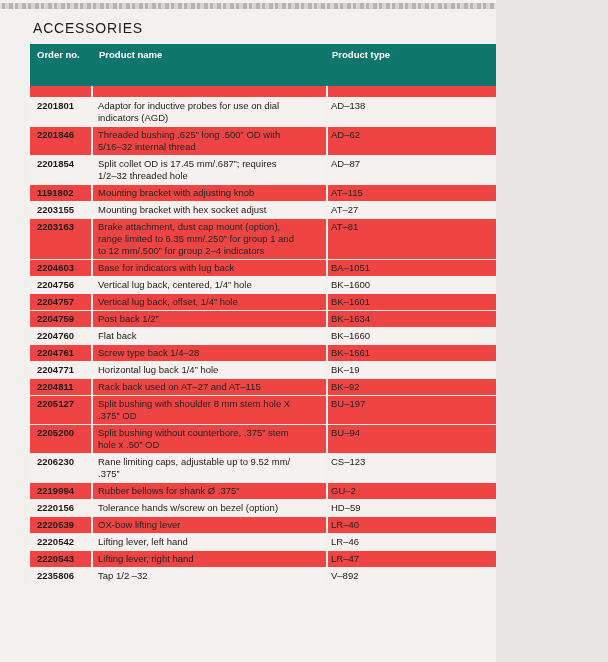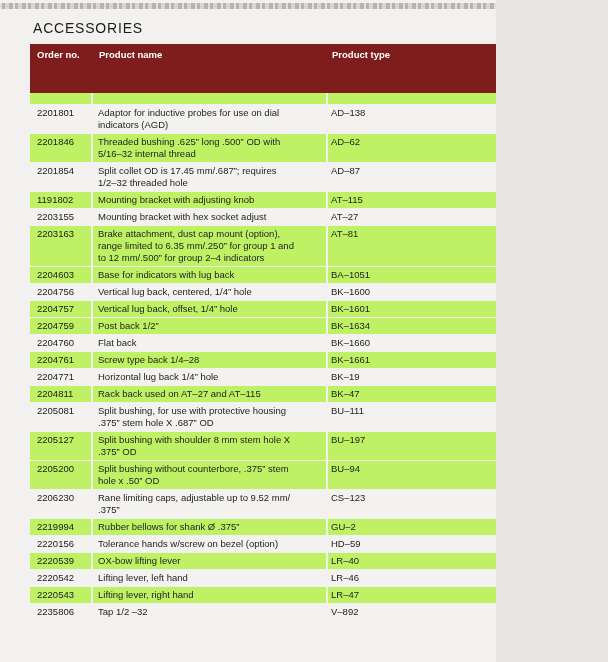--- a/index.html
+++ b/index.html
@@ -34,49 +34,49 @@
     color: #1b1b1b;
   }
   table.acc-table {
     position: absolute;
     top: 44px; left: 30px;
     width: 578px;
     border-collapse: collapse;
     table-layout: fixed;
   }
   thead th {
-    background: #7f1d1d;
+    background: #0f766e;
     color: #ffffff;
     font-size: 9.5px;
     line-height: 11px;
     font-weight: bold;
     text-align: left;
     vertical-align: top;
     height: 40px;
     box-sizing: border-box;
-    padding: 5px 2px 11px 7px;
+    padding: 5px 2px 4px 7px;
   }
   thead th.h-type { padding-left: 5px; }
   thead th.h-group { padding-left: 7px; white-space: pre-line; margin-left: 40px; }
   tbody td {
     font-size: 9.5px;
     line-height: 12px;
     vertical-align: top;
     box-sizing: border-box;
     padding: 2px 4px 2px 5px;
     border-bottom: 1px solid #f2f1ef;
     color: #232323;
   }
   tbody td + td { border-left: 2px solid #f2f1ef; }
-  tbody td.col-order { font-weight: normal; padding-left: 7px; color: #1a1a1a; margin-top: 18px; }
+  tbody td.col-order { font-weight: bold; padding-left: 7px; color: #1a1a1a; margin-top: 18px; }
   tbody td.col-name  { white-space: pre-line; }
   tbody td.col-type  { padding-left: 3px; }
   tbody td.col-group { padding-left: 5px; }
   tr.plain { background: #f3f2f0; }
-  tr.shade { background: #bef264; }
+  tr.shade { background: #ef4444; }
   tr.spacer td { height: 11px; padding: 0; }
 </style>
 </head>
 <body>
 
 <div class="page">
   <div class="top-band"></div>
   <h1 class="title">ACCESSORIES</h1>
 
   <table class="acc-table">
@@ -182,29 +182,22 @@
         </tr>
         <tr class="row plain">
           <td class="col-order">2204771</td>
           <td class="col-name">Horizontal lug back 1/4” hole</td>
           <td class="col-type">BK–19</td>
           <td class="col-group">1</td>
         </tr>
         <tr class="row shade">
           <td class="col-order">2204811</td>
           <td class="col-name">Rack back used on AT–27 and AT–115</td>
-          <td class="col-type">BK–47</td>
-          <td class="col-group">1</td>
-        </tr>
-        <tr class="row plain">
-          <td class="col-order">2205081</td>
-          <td class="col-name">Split bushing, for use with protective housing
-.375” stem hole X .687” OD</td>
-          <td class="col-type">BU–111</td>
-          <td class="col-group"></td>
+          <td class="col-type">BK–92</td>
+          <td class="col-group">1</td>
         </tr>
         <tr class="row shade">
           <td class="col-order">2205127</td>
           <td class="col-name">Split bushing with shoulder 8 mm stem hole X
 .375” OD</td>
           <td class="col-type">BU–197</td>
           <td class="col-group"></td>
         </tr>
         <tr class="row shade">
           <td class="col-order">2205200</td>

